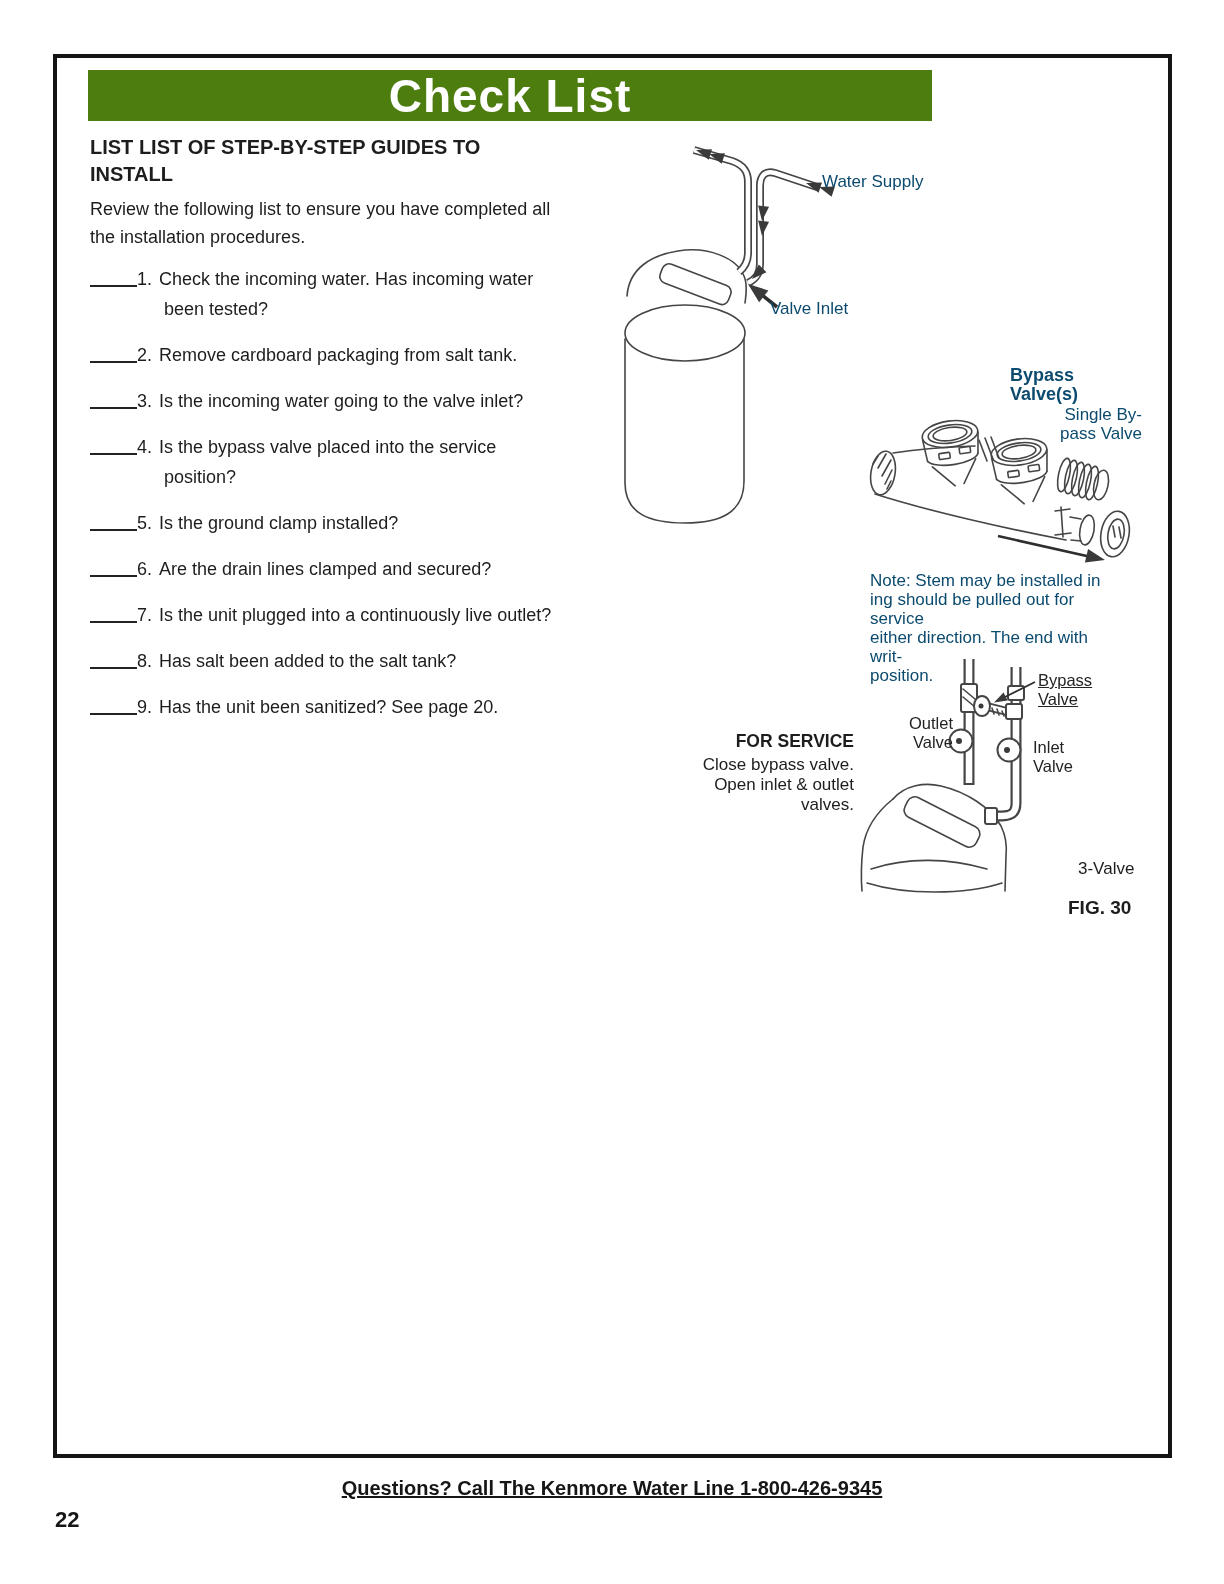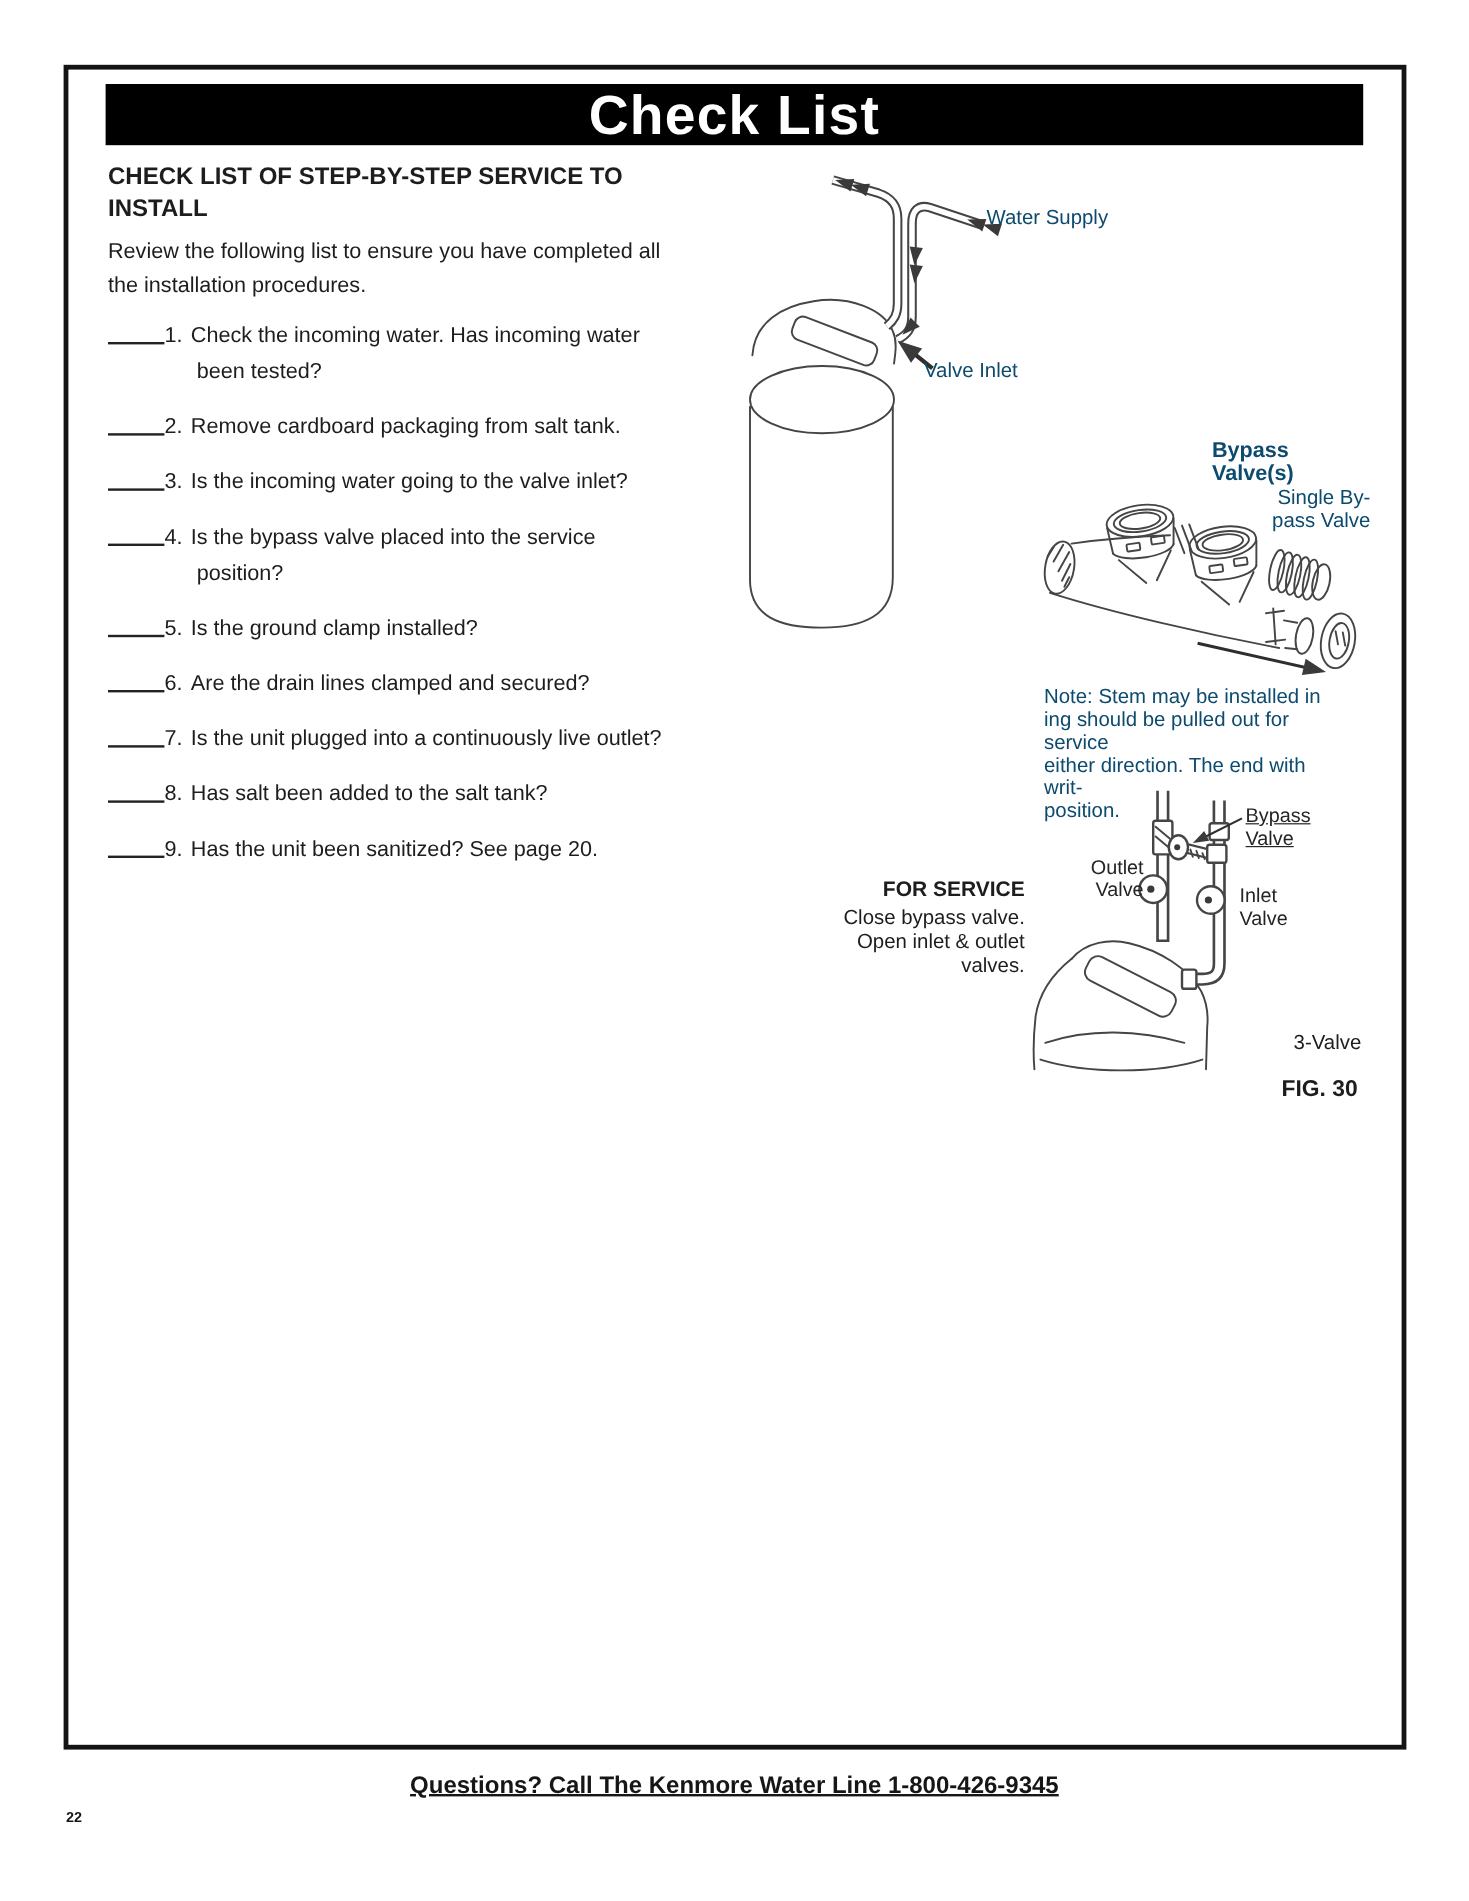--- a/index.html
+++ b/index.html
@@ -6,21 +6,21 @@
   #page {
     position:relative; width:1224px; height:1584px; background:#ffffff;
     font-family:"Liberation Sans", sans-serif; color:#1d1d1d; overflow:hidden;
   }
   .abs { position:absolute; }
   .frame {
     left:53px; top:54px; width:1119px; height:1404px;
     border:4px solid #141414; box-sizing:border-box;
   }
   .titlebar {
-    left:88px; top:70px; width:1048px; height:51px; background:#000000;
+    left:88px; top:70px; width:844px; height:51px; background:#4d7c0f;
     display:flex; align-items:center; justify-content:center;
   }
   .titlebar h1 { margin:0; color:#ffffff; font-size:46px; font-weight:bold; letter-spacing:1px; }
 
   .leftcol { left:90px; top:134px; width:560px; }
   .h2line { font-size:20px; font-weight:bold; line-height:27px; }
   .intro { margin-top:7px; }
   .introline { font-size:18px; line-height:28px; }
   .checklist { margin-top:13px; }
   .item { font-size:18px; line-height:30px; margin-bottom:16px; }
@@ -38,21 +38,21 @@
   .rgt { text-align:left; }
 
   .note { left:870px; top:571px; width:252px; }
   .forservice { left:694px; top:731px; width:160px; }
   .fs-title { font-size:17.5px; font-weight:bold; margin-bottom:3px; }
   .fs-line { font-size:17px; line-height:20px; }
   .figcap { left:1068px; top:897px; font-size:19px; font-weight:bold; }
   .threevalve { left:1078px; top:859px; font-size:17px; }
 
   .footer { left:0; top:1477px; width:1224px; text-align:center; font-size:20px; font-weight:bold; color:#161616;text-decoration:underline; }
-  .pagenum { left:55px; top:1507px; font-size:12px; font-weight:bold; color:#161616; }
+  .pagenum { left:55px; top:1507px; font-size:22px; font-weight:bold; color:#161616; }
 
   
   svg { overflow:visible; }
   .ln { fill:none; stroke:#454545; stroke-width:1.6; stroke-linecap:round; }
   .pd { fill:none; stroke:#454545; }
   .pw { fill:none; stroke:#ffffff; }
   .fl { fill:#3a3a3a; stroke:none; }
   .wv { fill:#ffffff; stroke:#454545; stroke-width:2; }
   .thick { stroke:#2e2e2e; fill:none; }
 </style>
@@ -61,21 +61,21 @@
 
 <div id="page">
 
   <div class="abs frame"></div>
 
   <div class="abs titlebar">
     <h1>Check List</h1>
   </div>
 
   <div class="abs leftcol">
-    <div class="h2line">CHECK LIST OF STEP-BY-STEP SERVICE TO</div>
+    <div class="h2line">LIST LIST OF STEP-BY-STEP GUIDES TO</div>
     <div class="h2line">INSTALL</div>
     <div class="intro">
       <div class="introline">Review the following list to ensure you have completed all</div>
       <div class="introline">the installation procedures.</div>
     </div>
 
     <div class="checklist">
 
       <div class="item">
         <div><span class="blank"></span><span class="num">1.</span><span>Check the incoming water. Has incoming water</span></div>

